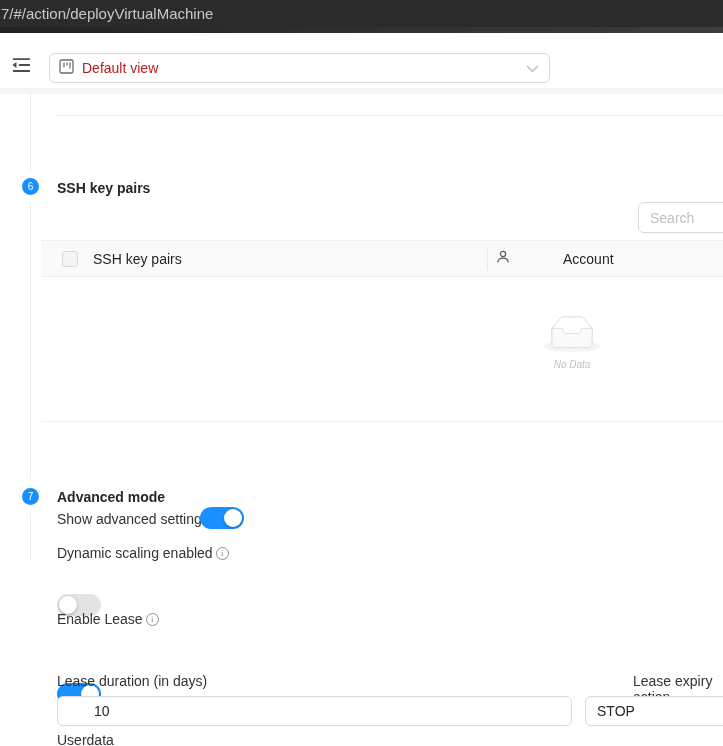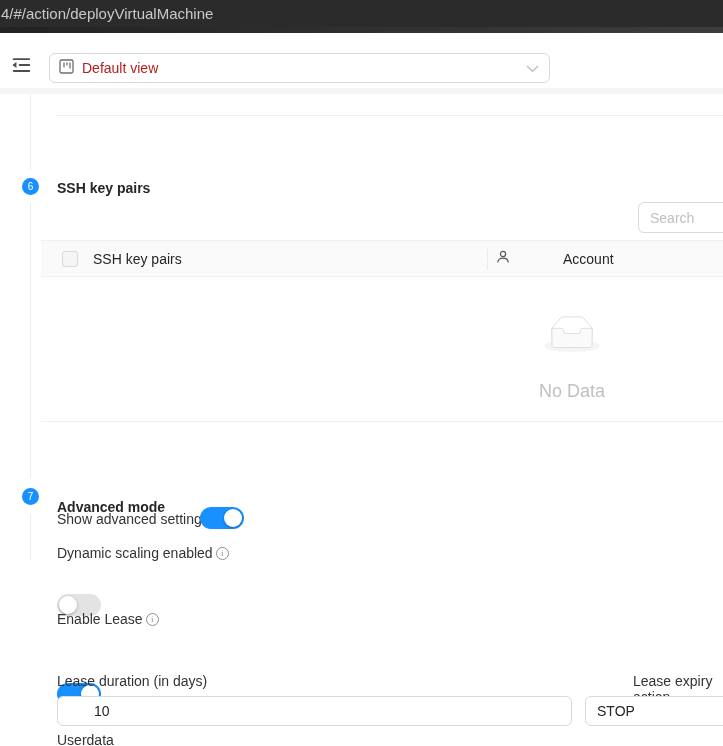--- a/index.html
+++ b/index.html
@@ -48,21 +48,21 @@
   .th1 { width:446px; display:flex; align-items:center; padding-left:21px; }
   .th2 { display:flex; align-items:center; padding-left:9px;gap:48px; }
   .th-label { font-weight:500; color:#262626; }
   .checkbox { width:16px; height:16px; border:1px solid #d9d9d9; border-radius:3px;
     background:#f5f5f5; margin-right:15px; cursor:pointer; }
   .col-sep { position:absolute; left:446px; top:8px; width:1px; height:21px;
     background:rgba(0,0,0,0.06); }
   .th2 svg { margin-right:5px; }
   .tbody { height:145px; border-bottom:1px solid #f0f0f0; }
   .empty { left:512px; top:316px; width:120px; text-align:center; }
-  .empty .no-data { margin-top:26px; color:#c1c1c1; font-size:18px; }
+  .empty .no-data { margin-top:4px; color:#c1c1c1; font-size:10px;font-style:italic; }
 
   
   .switch { width:44px; height:22px; border-radius:11px; background:#e3e3e3;
     position:relative; cursor:pointer; transition:background .2s; border:none; display:block; }
   .switch .knob { position:absolute; top:2px; left:2px; width:18px; height:18px;
     border-radius:50%; background:#fff; box-shadow:0 1px 3px rgba(0,0,0,0.28); transition:left .2s; }
   .switch.on { background:#1890ff; }
   .switch.on .knob { left:24px; }
 
   .info-icon { display:inline-flex; width:13px; height:13px; border:1px solid #909090;
@@ -77,21 +77,21 @@
   .select-box { border:1px solid #d9d9d9; border-radius:6px; height:30px;
     background:#fff; display:flex; align-items:center; padding:0 11px;
     color:#262626; cursor:pointer; }
 </style>
 </head>
 <body>
 
 <div class="page">
 
   <div class="abs titlebar">
-    <span class="titlebar-url">4/#/action/deployVirtualMachine</span>
+    <span class="titlebar-url">7/#/action/deployVirtualMachine</span>
   </div>
   <div class="abs winstrip"></div>
 
   <button class="abs icon-btn">
     <span>
       <svg width="22" height="22" viewBox="0 0 24 24">
         <g stroke="#4d4d4d" stroke-width="2" stroke-linecap="round">
           <line x1="4" y1="5.5" x2="21" y2="5.5"></line>
           <line x1="10.5" y1="12" x2="21" y2="12"></line>
           <line x1="4" y1="18.5" x2="21" y2="18.5"></line>
@@ -163,21 +163,21 @@
           </g>
         </g>
       </svg>
     </span>
     <div class="no-data">No Data</div>
   </div>
 
   <div class="abs step-dot" style="left:22px;top:488px;">
     <span>7</span>
   </div>
-  <div class="abs step-title" style="left:57px;top:499px;">Advanced mode</div>
+  <div class="abs step-title" style="left:57px;top:489px;">Advanced mode</div>
 
   <div class="abs label" style="left:57px;top:511px;">Show advanced settings</div>
   <button class="abs switch on" style="left:200px;top:507px;">
     <span class="knob"></span>
   </button>
 
   <div class="abs label" style="left:57px;top:545px;">
     <span>Dynamic scaling enabled</span>
     <span class="info-icon">i</span>
   </div>

